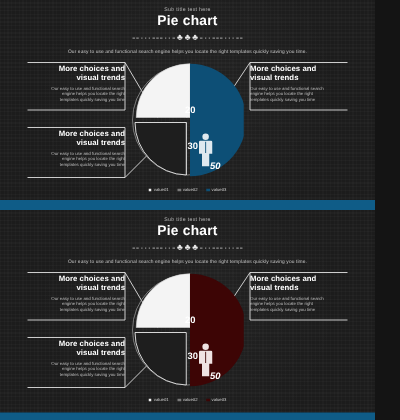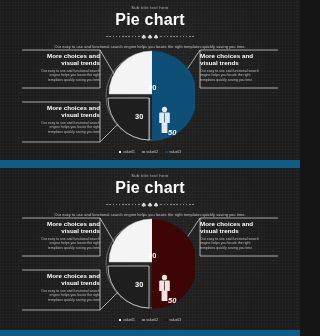--- a/index.html
+++ b/index.html
@@ -28,21 +28,21 @@
   }
   .divider-band.bottom { top:330px; height:6px; background:#0f5c87; }
 
   
   .header { position:absolute; top:0; left:0; width:300px; text-align:center; }
   .subtitle {
     font-size:4.2px; color:#b9b9b9; letter-spacing:.25px;
     margin-top:5px; font-weight:400;
   }
   .title {
-    font-size:16px; color:#ffffff; font-weight:bold;
+    font-size:11px; color:#ffffff; font-weight:bold;
     letter-spacing:.2px; margin-top:1px;
   }
   .ornament {
     display:flex; align-items:center; justify-content:center;
     gap:2px; margin-top:4px; height:7px;
   }
   .dots { display:flex; gap:1.6px; align-items:center; }
   .dots i { display:block; width:1.6px; height:1.6px; background:#8d8d8d; }
   .clubs { display:flex; gap:1.5px; color:#e8e8e8; font-size:7px; line-height:7px; }
   .lede {
@@ -53,21 +53,21 @@
   
   .chart-zone { position:absolute; top:44px; left:0; width:300px; height:112px; }
 
   .pie-wrap { position:absolute; left:105px; top:2px; width:90px; height:100px; }
   .pie-svg { position:absolute; left:0; top:0; }
 
   .slice-label {
     position:absolute; color:#ffffff; font-weight:bold; font-size:7.5px;
   }
   .lbl-20 { left:43px; top:37px; }
-  .lbl-30 { left:30px; top:66px; }
+  .lbl-30 { left:45px; top:66px; }
   .lbl-50 { left:63px; top:82px;font-style:italic; }
 
   .person { position:absolute; left:53px; top:60px; width:13px; height:28px; }
 
   
   .callout { position:absolute; }
   .callout .c-head {
     color:#ffffff; font-weight:bold; font-size:6.2px; line-height:7.4px;
     letter-spacing:.05px;
   }

